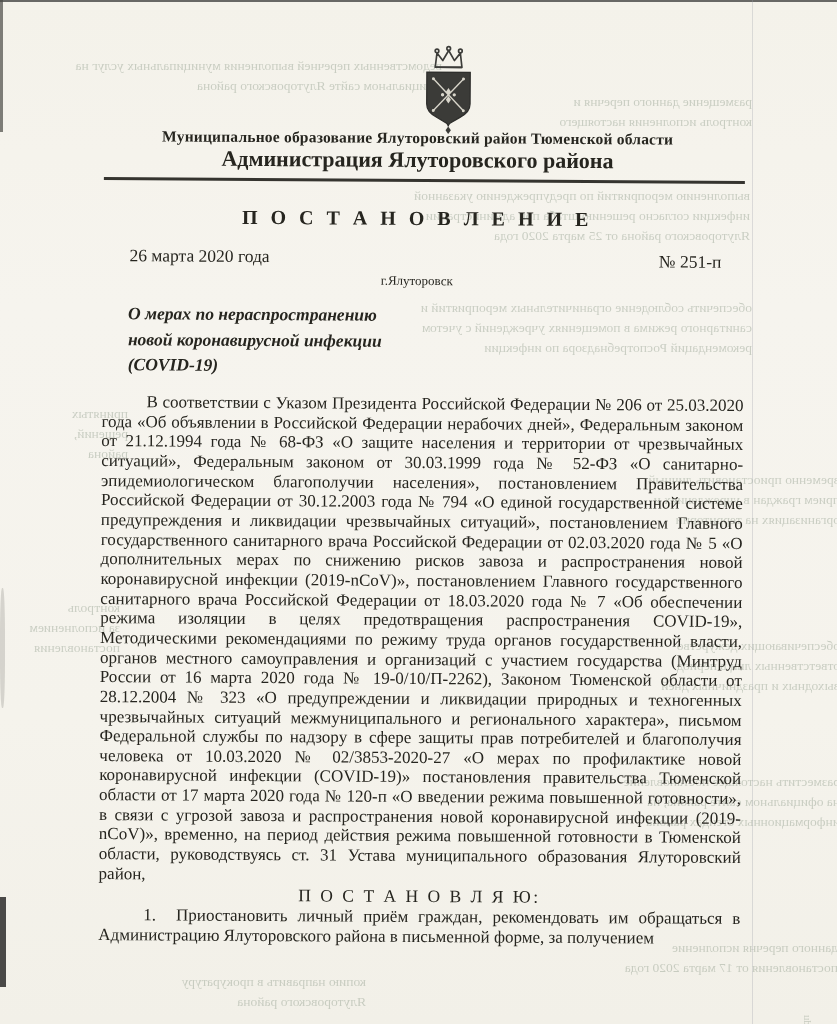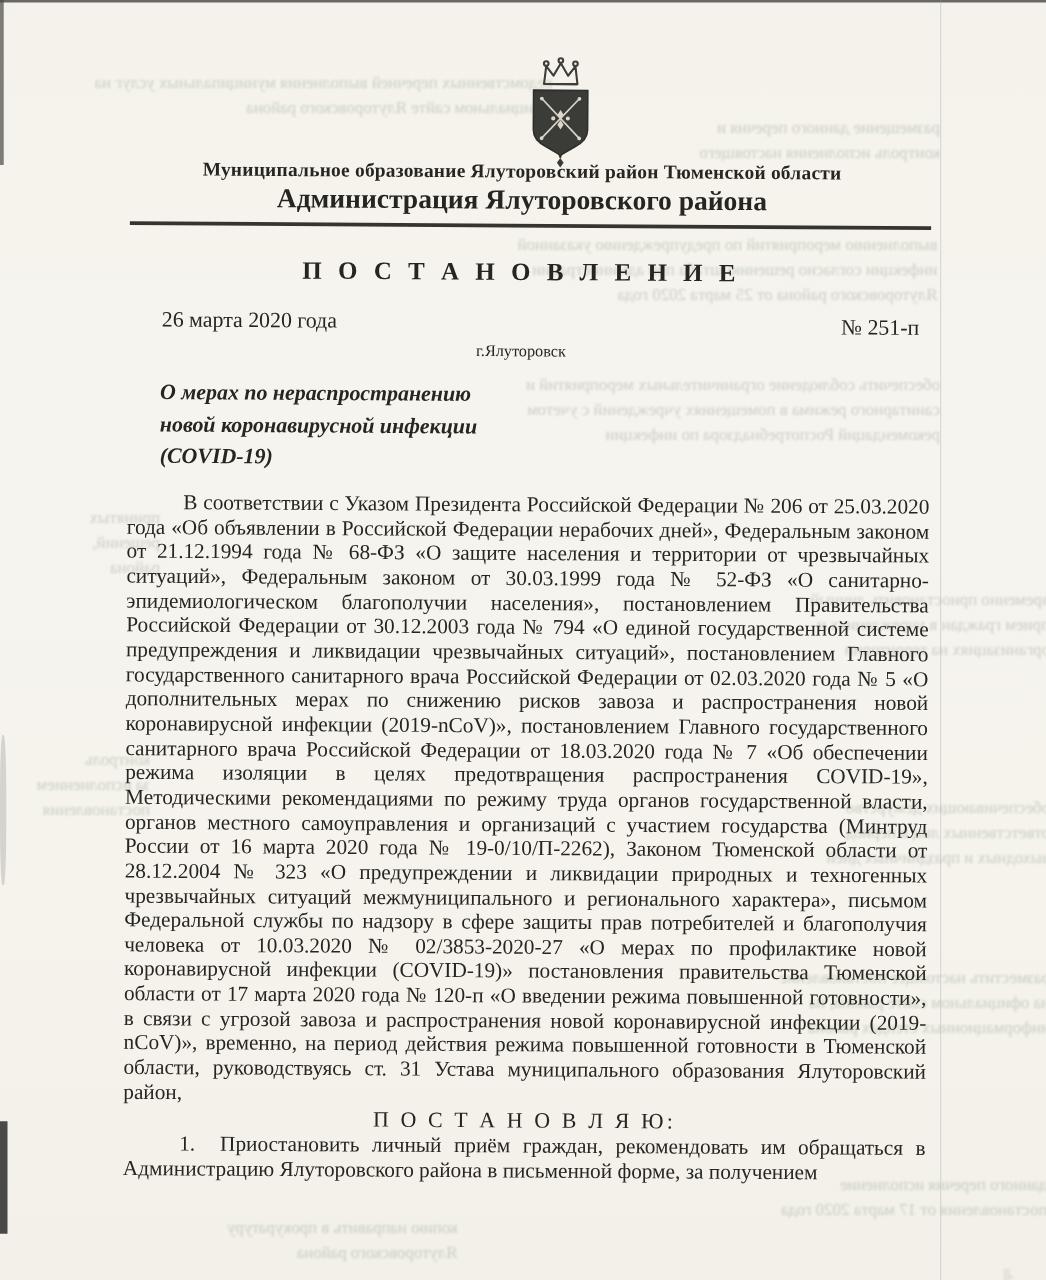--- a/index.html
+++ b/index.html
@@ -20,21 +20,21 @@
   .content{position:absolute;inset:0;transform:rotate(0.35deg);transform-origin:50% 0;}
   .emblem{position:absolute;left:403px;top:42px;width:92px;height:96px;}
   .org-line{position:absolute;left:0;top:129px;width:100%;text-align:center;
     font-weight:bold;font-size:15.5px;letter-spacing:.2px;}
   .org-name{position:absolute;left:0;top:147px;width:100%;text-align:center;
     font-weight:bold;font-size:22px;}
   .rule{position:absolute;left:105px;top:179px;width:641px;height:2.5px;background:#35342f;}
   .doc-type{position:absolute;left:0;top:207px;width:100%;text-align:center;
     font-weight:bold;font-size:20px;letter-spacing:4px;}
   .doc-date{position:absolute;left:131px;top:247px;font-size:17.5px;text-align:center;}
-  .doc-number{position:absolute;right:100px;top:250px;font-size:17.5px;}
+  .doc-number{position:absolute;right:114px;top:250px;font-size:17.5px;}
   .doc-place{position:absolute;left:0;top:273px;width:100%;text-align:center;font-size:13px;}
   .subject{position:absolute;left:130px;top:303px;width:360px;
     font-style:italic;font-weight:bold;font-size:17.5px;line-height:25.5px;white-space:pre-line;}
   .doc-body{position:absolute;left:104px;top:394px;width:642px;
     font-size:17px;line-height:19.65px;}
   .doc-body p{margin:0;text-align:justify;}
   .preamble,.item{text-indent:45px;}
   .resolve{margin:2px 0 0;text-align:center;font-size:17.5px;letter-spacing:2.5px;}
   
   .edge{position:absolute;pointer-events:none;}

